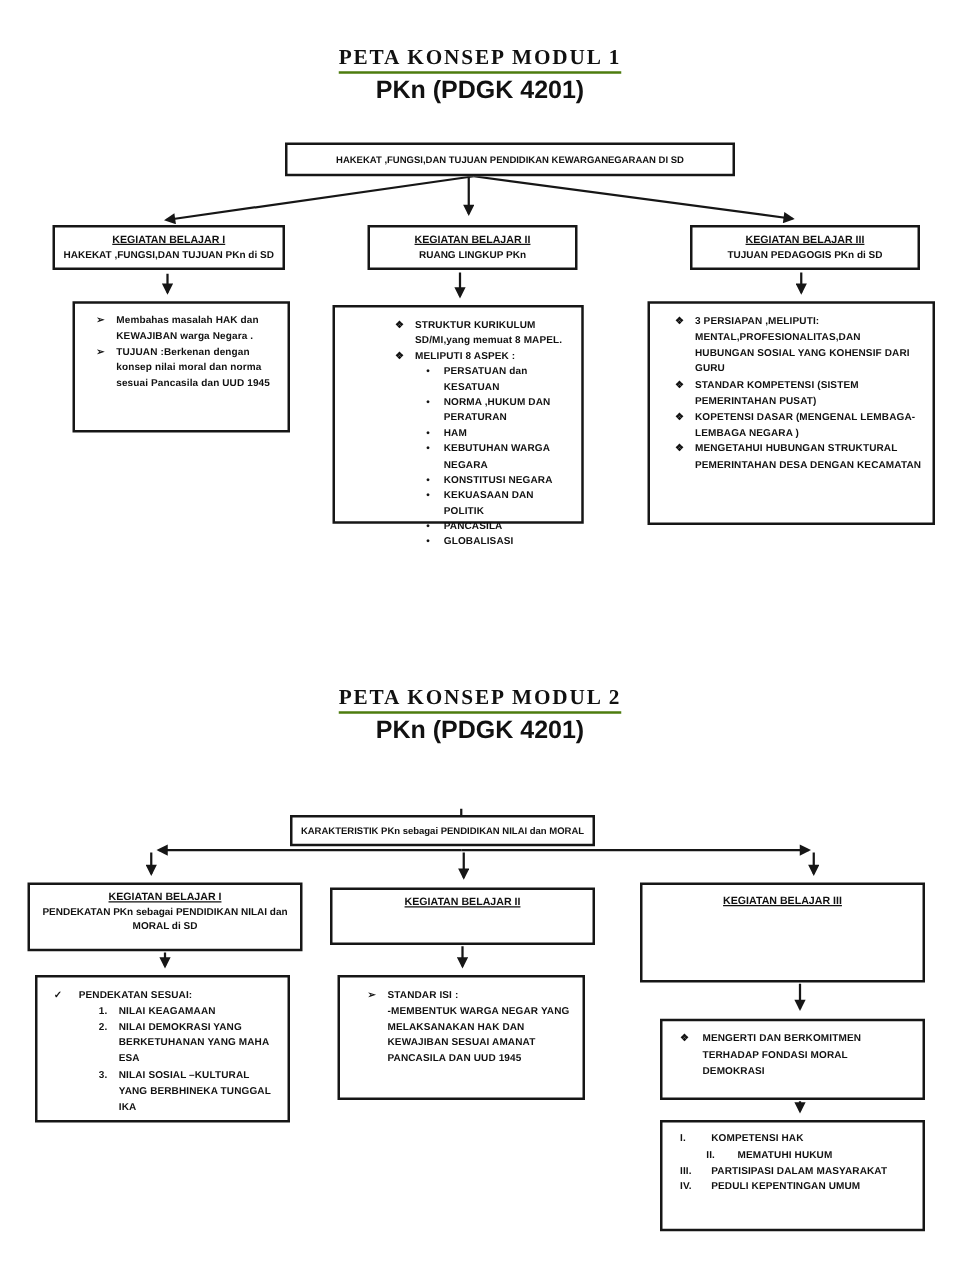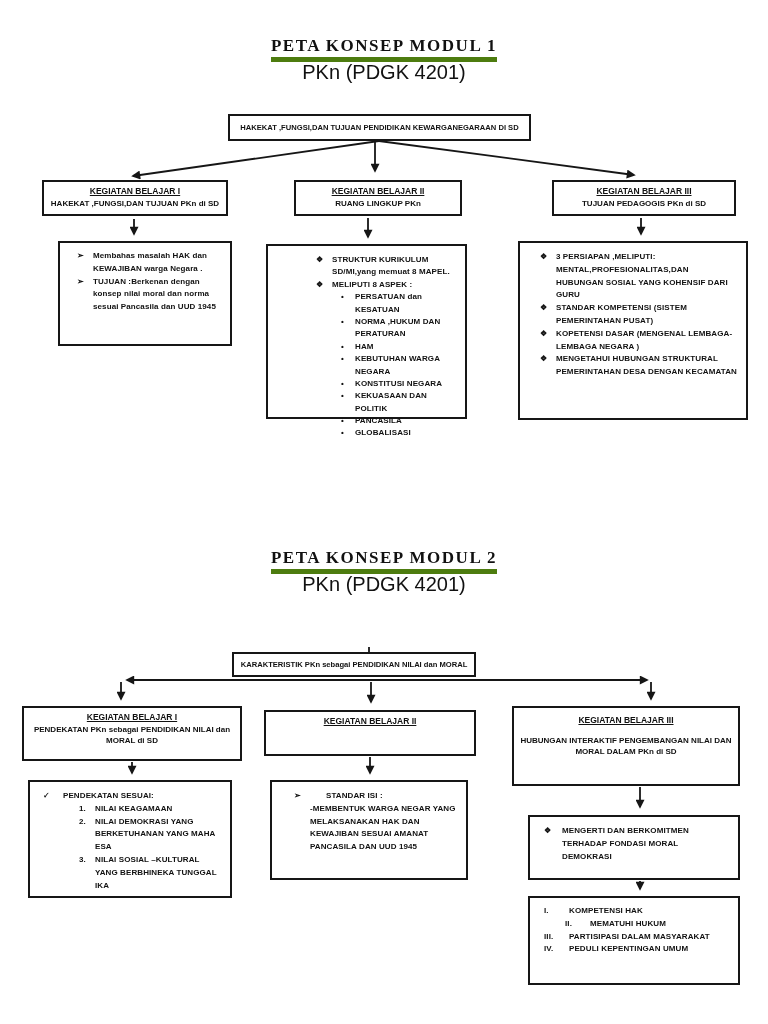--- a/index.html
+++ b/index.html
@@ -1,23 +1,23 @@
 <!DOCTYPE html>
 <html><head>
 <meta charset="utf-8">
 <style>
   html,body{margin:0;padding:0;background:#fff;}
   #page{position:relative;width:768px;height:1024px;background:#ffffff;overflow:hidden;
         font-family:"Liberation Sans",sans-serif;color:#111;}
   .abs{position:absolute;box-sizing:border-box;}
   
   .h1{font-family:"Liberation Serif",serif;font-weight:bold;font-size:17px;letter-spacing:1.5px;
-      border-bottom:5px solid #4d7c0f;padding-bottom:1px;display:inline-block;}
+      border-bottom:2px solid #4d7c0f;padding-bottom:1px;display:inline-block;}
   .h1wrap{left:0;width:768px;text-align:center;}
-  .h2{font-weight:normal;font-size:20px;letter-spacing:0px;}
+  .h2{font-weight:bold;font-size:20px;letter-spacing:0px;}
   
   .node{position:absolute;border:2px solid #161616;background:#fff;box-sizing:border-box;}
   .center{text-align:center;}
   .kb-title{font-weight:bold;font-size:8.5px;text-decoration:underline;line-height:1.5;}
   .kb-sub{font-weight:bold;font-size:8px;line-height:1.45;padding:0 4px;}
   .rootlabel{font-weight:bold;font-size:7.6px;}
   
   .dt{font-weight:bold;font-size:8px;line-height:1.6;letter-spacing:0.1px;}
   .row{display:flex;align-items:flex-start;}
   .mk{flex:none;width:16px;}
@@ -57,21 +57,21 @@
     <line x1="640" y1="881" x2="640" y2="889" marker-end="url(#ah)"></line>
   </svg>
 
   <div class="abs h1wrap" style="top:36px;">
     <span class="h1">PETA KONSEP MODUL 1</span>
   </div>
   <div class="abs h1wrap" style="top:61px;">
     <span class="h2">PKn (PDGK 4201)</span>
   </div>
 
-  <div class="node center" style="left:228px;top:114px;width:303px;height:27px;">
+  <div class="node center" style="left:228px;top:114px;width:360px;height:27px;">
     <div class="rootlabel" style="line-height:23px;">HAKEKAT ,FUNGSI,DAN TUJUAN PENDIDIKAN  KEWARGANEGARAAN DI SD</div>
   </div>
 
   <div class="node center" style="left:42px;top:180px;width:186px;height:36px;padding-top:3px;">
     <div class="kb-title">KEGIATAN BELAJAR I</div>
     <div class="kb-sub">HAKEKAT ,FUNGSI,DAN TUJUAN PKn di SD</div>
   </div>
   <div class="node center" style="left:294px;top:180px;width:168px;height:36px;padding-top:3px;">
     <div class="kb-title">KEGIATAN BELAJAR II</div>
     <div class="kb-sub">RUANG LINGKUP  PKn</div>
@@ -169,21 +169,20 @@
 
   <div class="node center" style="left:22px;top:706px;width:220px;height:55px;padding-top:3px;">
     <div class="kb-title">KEGIATAN BELAJAR I</div>
     <div class="kb-sub">PENDEKATAN  PKn sebagai PENDIDIKAN NILAI dan MORAL di SD</div>
   </div>
   <div class="node center" style="left:264px;top:710px;width:212px;height:46px;padding-top:3px;">
     <div class="kb-title">KEGIATAN BELAJAR II</div>
   </div>
   <div class="node center" style="left:512px;top:706px;width:228px;height:80px;padding-top:6px;">
     <div class="kb-title" style="margin-bottom:8px;">KEGIATAN BELAJAR III</div>
-    <div class="kb-sub">HUBUNGAN INTERAKTIF  PENGEMBANGAN NILAI DAN MORAL DALAM PKn di SD</div>
   </div>
 
   <div class="node dt" style="left:28px;top:780px;width:204px;height:118px;padding:8px 6px 0 13px;">
     <div class="row">
       <span class="mk" style="width:20px;">✓</span>
       <span class="tx">PENDEKATAN SESUAI:</span>
     </div>
     <div style="margin-left:36px;">
       <div class="row">
           <span class="mk">1.</span>
@@ -197,21 +196,21 @@
           <span class="mk">3.</span>
           <span class="tx">NILAI SOSIAL –KULTURAL YANG BERBHINEKA TUNGGAL IKA</span>
         </div>
     </div>
   </div>
 
   <div class="node dt" style="left:270px;top:780px;width:198px;height:100px;padding:8px 8px 0 22px;">
     <div class="row">
       <span class="mk">➢</span>
       <span class="tx">
-        <span style="display:block;margin-left:16px;">STANDAR  ISI :</span>
+        <span style="display:block;">STANDAR  ISI :</span>
         <span style="display:block;">-MEMBENTUK WARGA NEGAR YANG MELAKSANAKAN HAK DAN KEWAJIBAN SESUAI AMANAT PANCASILA DAN UUD 1945</span>
       </span>
     </div>
   </div>
 
   <div class="node dt" style="left:528px;top:815px;width:212px;height:65px;padding:8px 8px 0 14px;">
     <div class="row">
       <span class="mk" style="width:18px;">❖</span>
       <span class="tx">MENGERTI DAN BERKOMITMEN TERHADAP FONDASI MORAL DEMOKRASI</span>
     </div>

